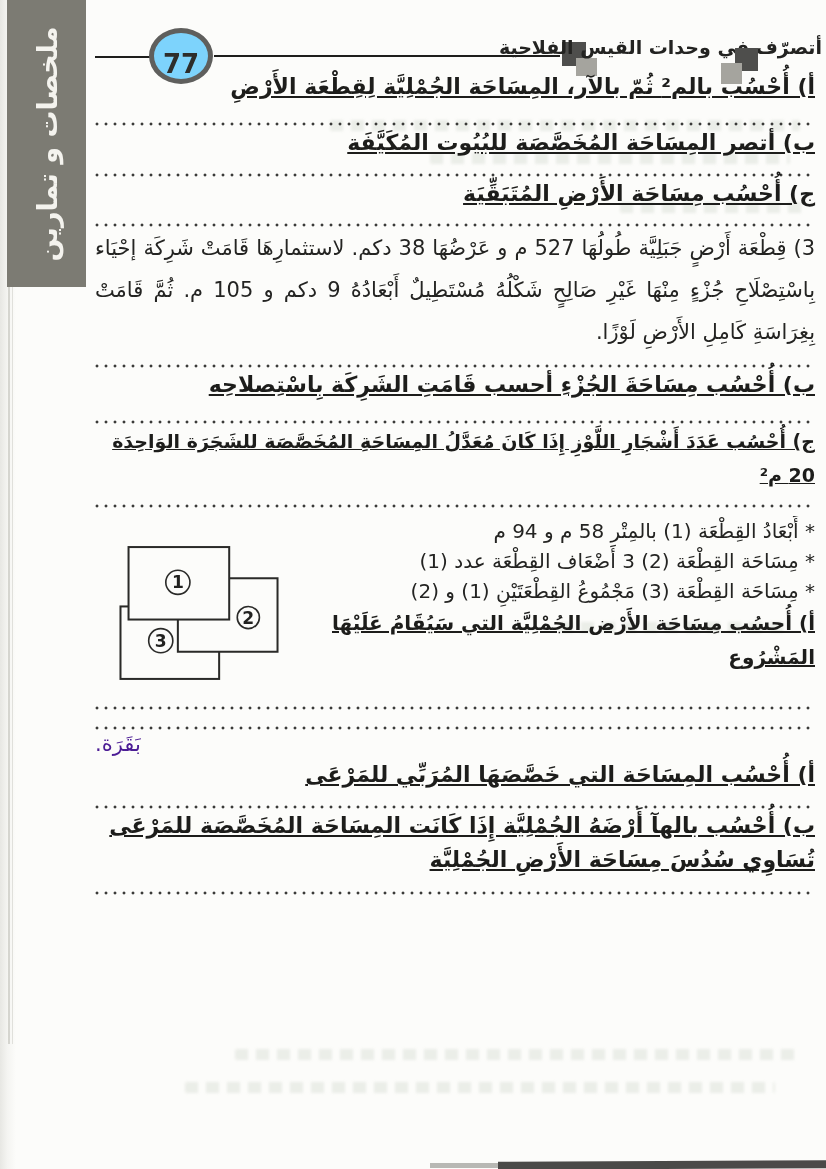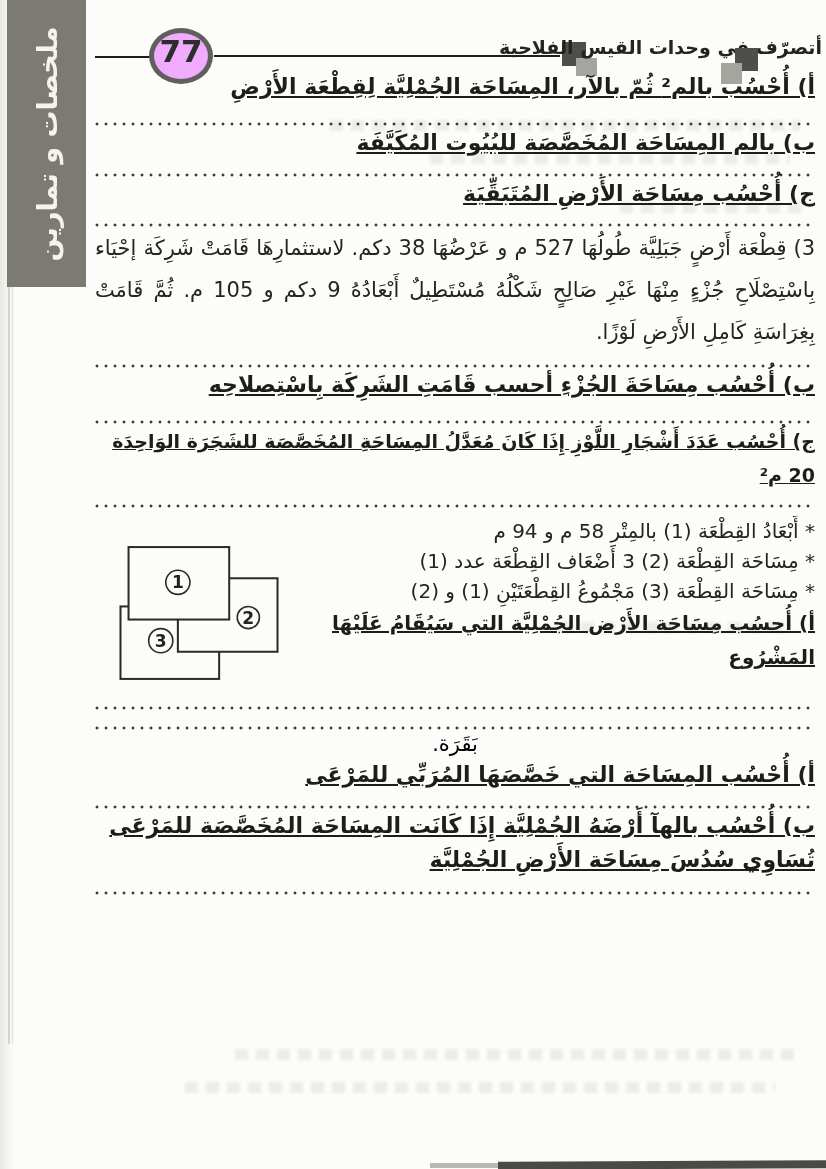--- a/index.html
+++ b/index.html
@@ -20,23 +20,23 @@
     transform:translate(-50%,-50%) rotate(-90deg);
     white-space:nowrap;direction:rtl;
     color:#f4f3ee;font-size:27px;font-weight:bold;letter-spacing:1px;
   }
   
   .hline{position:absolute;height:2px;background:#1e1e1c;}
   .hline.l{left:95px;top:56px;width:55px;}
   .hline.m{left:214px;top:55px;width:346px;}
   .page-badge{
     position:absolute;left:149px;top:28px;width:64px;height:56px;
-    border:5px solid #5f5f5d;border-radius:50%;background:#f0abfc;
-    display:flex;align-items:flex-start;justify-content:center;
-    font-size:31px;font-weight:bold;color:#2d2d2b;box-sizing:border-box;
+    border:5px solid #5f5f5d;border-radius:50%;background:#7dd3fc;
+    display:flex;align-items:flex-end;justify-content:center;
+    font-size:26px;font-weight:bold;color:#2d2d2b;box-sizing:border-box;
   }
   .chapter-title{
     position:absolute;left:586px;top:36px;width:236px;
     direction:rtl;text-align:right;font-size:19px;font-weight:bold;color:#232321;
     white-space:nowrap;
   }
   .cluster{position:absolute;}
   .cluster .sq{position:absolute;}
   .sq.d{background:#4e4e4c;}
   .sq.g{background:#a5a49e;}
@@ -47,21 +47,21 @@
   .cluster.b .s1{left:17px;top:0;width:23px;height:23px;}
   .cluster.b .s2{left:3px;top:15px;width:21px;height:21px;}
   
   .content{position:absolute;left:95px;top:70px;right:11px;direction:rtl;text-align:right;}
   .content p{margin:0;}
   .q{font-size:22px;font-weight:bold;line-height:34px;color:#1d1d1b;text-decoration:underline;}
   .q.long{font-size:19px;}
   .q.t20{font-size:20px;}
   .para{font-size:21px;font-weight:normal;line-height:42px;text-align:justify;color:#242422;}
   .bullet{font-size:20px;font-weight:normal;line-height:30px;color:#242422;}
-  .tail{font-size:21px;line-height:28px;text-align:center;color:#000000;}
+  .tail{font-size:21px;line-height:28px;text-align:left;color:#4c1d95;}
   .dots{height:4px;background-image:radial-gradient(circle at 2px 2px,#3a3a38 1.3px,rgba(0,0,0,0) 1.7px);
         background-size:9px 4px;background-repeat:repeat-x;}
   
   .mt5{margin-top:5px;}  .mt18{margin-top:18px;} .mt15{margin-top:15px;}
   .mt13{margin-top:13px;}.mt12{margin-top:12px;} .mt6{margin-top:6px;}
   .mt4{margin-top:4px;}  .mt11{margin-top:11px;} .mt14{margin-top:14px;}
   .mt8{margin-top:8px;}  .mt16{margin-top:16px;} .mt9{margin-top:9px;}
   .mt3{margin-top:3px;}
   
   .ex4{overflow:hidden;}
@@ -108,21 +108,21 @@
   <div class="smudge" style="left:620px;top:202px;width:185px;"></div>
   <div class="smudge" style="left:560px;top:622px;width:230px;"></div>
   <div class="smudge" style="left:235px;top:1049px;width:560px;"></div>
   <div class="smudge" style="left:185px;top:1082px;width:590px;"></div>
 
   <div class="content">
 
     <p class="q mt5">أ) أُحْسُب بالم² ثُمّ بالآر، المِسَاحَة الجُمْلِيَّة لِقِطْعَة الأَرْضِ</p>
     <div class="dots mt18"></div>
 
-    <p class="q mt15">ب) بالم المِسَاحَة المُخَصَّصَة للبُيُوت المُكَيَّفَة</p>
+    <p class="q mt15">ب) أتصر المِسَاحَة المُخَصَّصَة للبُيُوت المُكَيَّفَة</p>
     <div class="dots mt13"></div>
 
     <p class="q mt15">ج) أُحْسُب مِسَاحَة الأَرْضِ المُتَبَقِّيَة</p>
     <div class="dots mt12"></div>
 
     <p class="para mt6">3) قِطْعَة أَرْضٍ جَبَلِيَّة طُولُهَا 527 م و عَرْضُهَا 38 دكم. لاستثمارِهَا قَامَتْ شَرِكَة إحْيَاء بِاسْتِصْلَاحِ جُزْءٍ مِنْهَا غَيْرِ صَالِحٍ شَكْلُهُ مُسْتَطِيلٌ أَبْعَادُهُ 9 دكم و 105 م. ثُمَّ قَامَتْ بِغِرَاسَةِ كَامِلِ الأَرْضِ لَوْزًا.</p>
     <div class="dots mt11"></div>
 
     <p class="q mt11">ب) أُحْسُب مِسَاحَةَ الجُزْءِ أحسب قَامَتِ الشَرِكَة بِاسْتِصلاحِه</p>
     <div class="dots mt18"></div>

